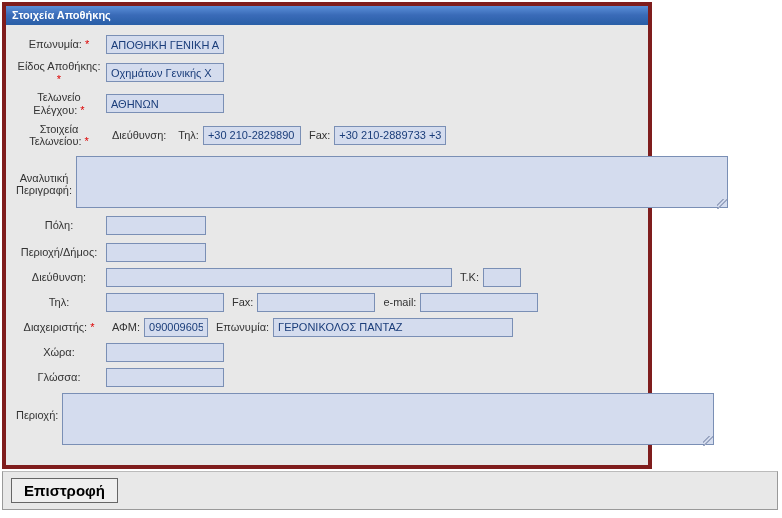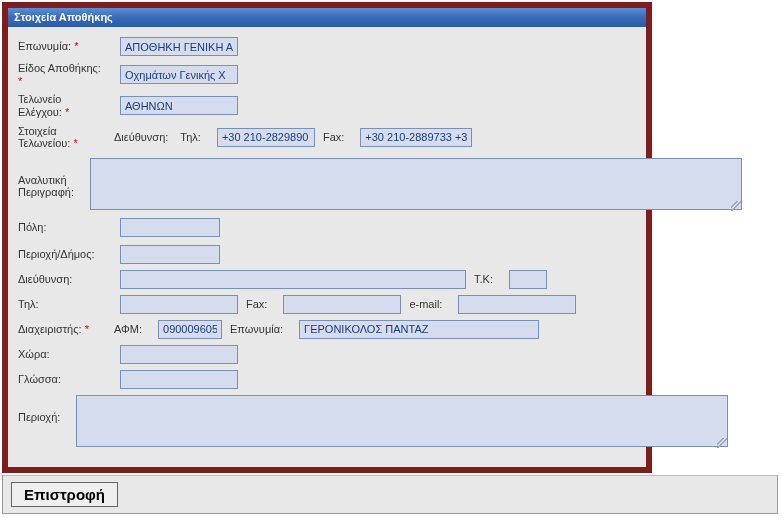--- a/index.html
+++ b/index.html
@@ -3,21 +3,21 @@
 <meta charset="utf-8">
 <style>
 * { box-sizing: border-box; margin: 0; padding: 0; }
 body {
   font-family: Arial, Helvetica, sans-serif;
   font-size: 11px;
   background: #fff;
   padding: 2px;
 }
 .panel {
-  border: 6px solid #7f1d1d;
+  border: 4px solid #7f1d1d;
   width: 650px;
   background: #e8e8e8;
 }
 .panel-header {
   background: linear-gradient(to bottom, #5a8fd8 0%, #3a6bb8 50%, #2a5fa8 100%);
   color: #fff;
   font-weight: bold;
   font-size: 11px;
   padding: 3px 6px;
   border-bottom: 1px solid #2a5fa8;
@@ -26,41 +26,40 @@
   padding: 10px 10px 12px 10px;
   background: #e8e8e8;
 }
 .row {
   display: flex;
   align-items: center;
   margin-bottom: 6px;
 }
 .lbl {
   width: 90px;
-  text-align: left;
+  text-align: center;
   color: #333;
   padding-right: 4px;
   line-height: 1.15;
 }
 .lbl.two-line { line-height: 1.15; }
 .req { color: #d00; }
 .inline-lbl {
   color: #333;
   padding: 0 4px 0 8px;
 }
 .inline-lbl.first { padding-left: 6px; }
 input[type="text"], textarea {
   border: 1px solid #7a8fb5;
   background: #d4dcee;
   color: #1a3d7a;
   font-family: Arial, Helvetica, sans-serif;
   font-size: 11px;
   padding: 2px 4px;
   height: 19px;
-  margin-left: 12px;
 }
 textarea {
   height: 52px;
   resize: none;
   position: relative;
 }
 .ta-wrap {
   position: relative;
   display: inline-block;
 }

